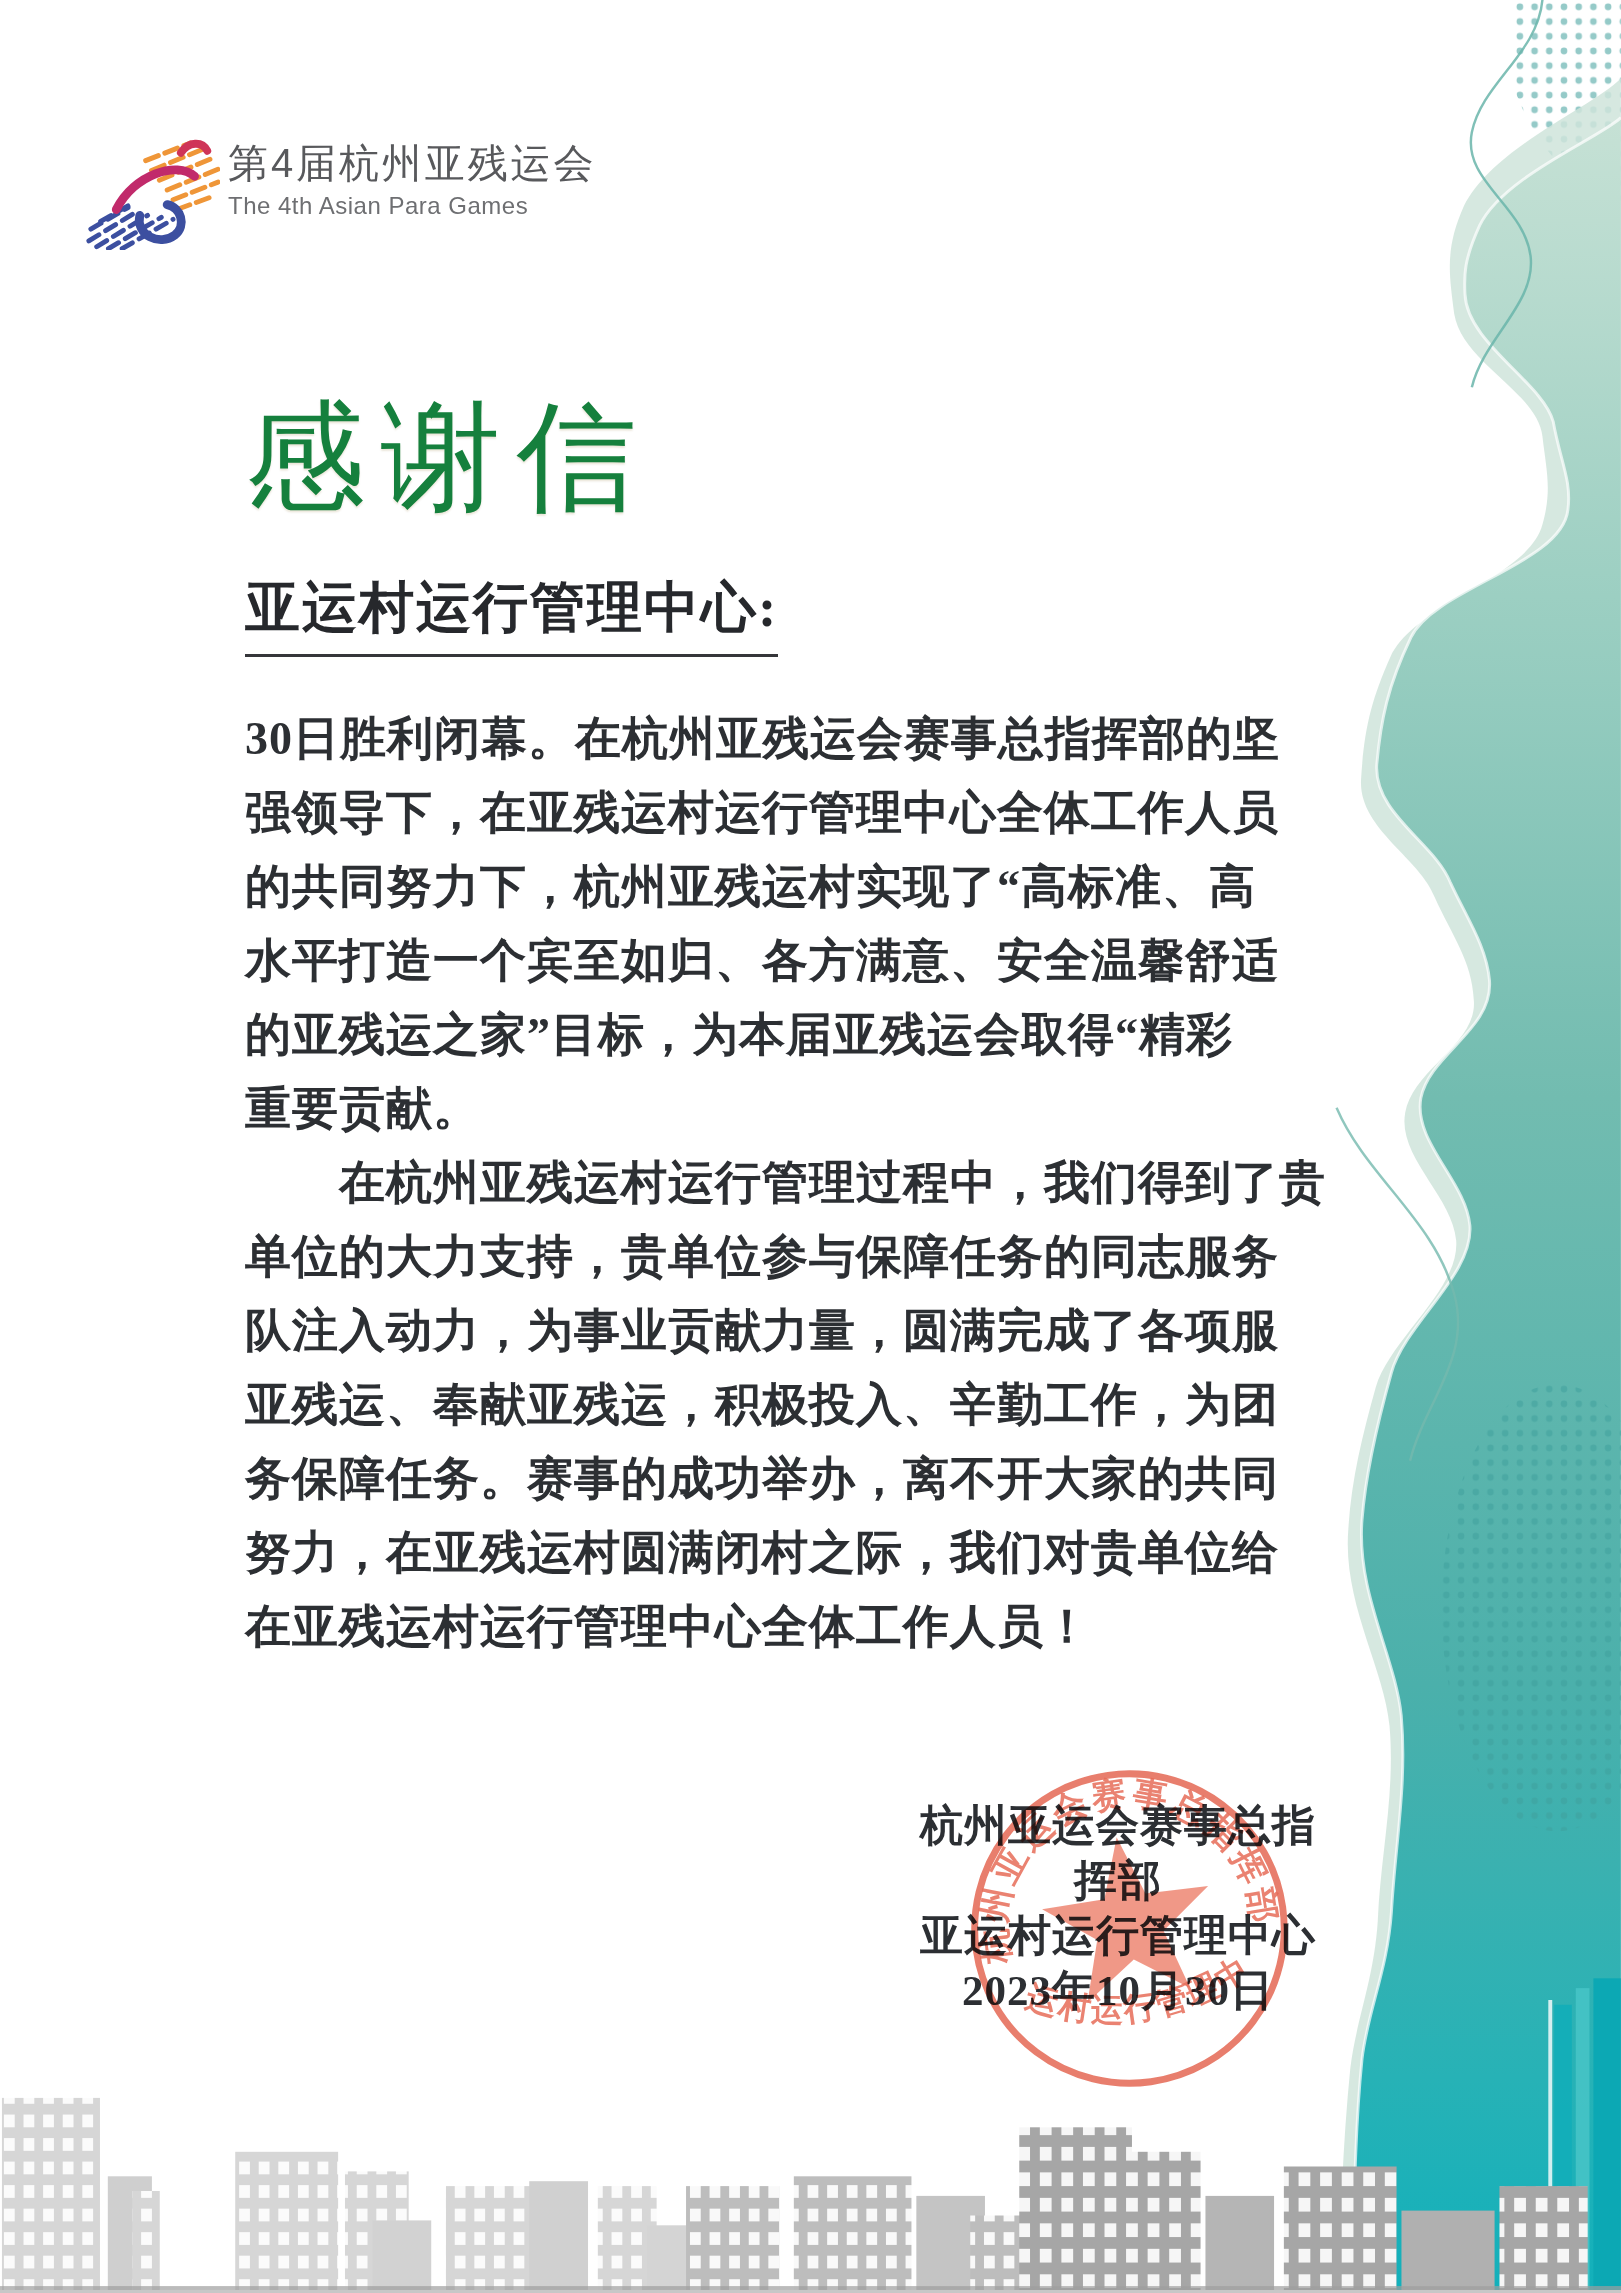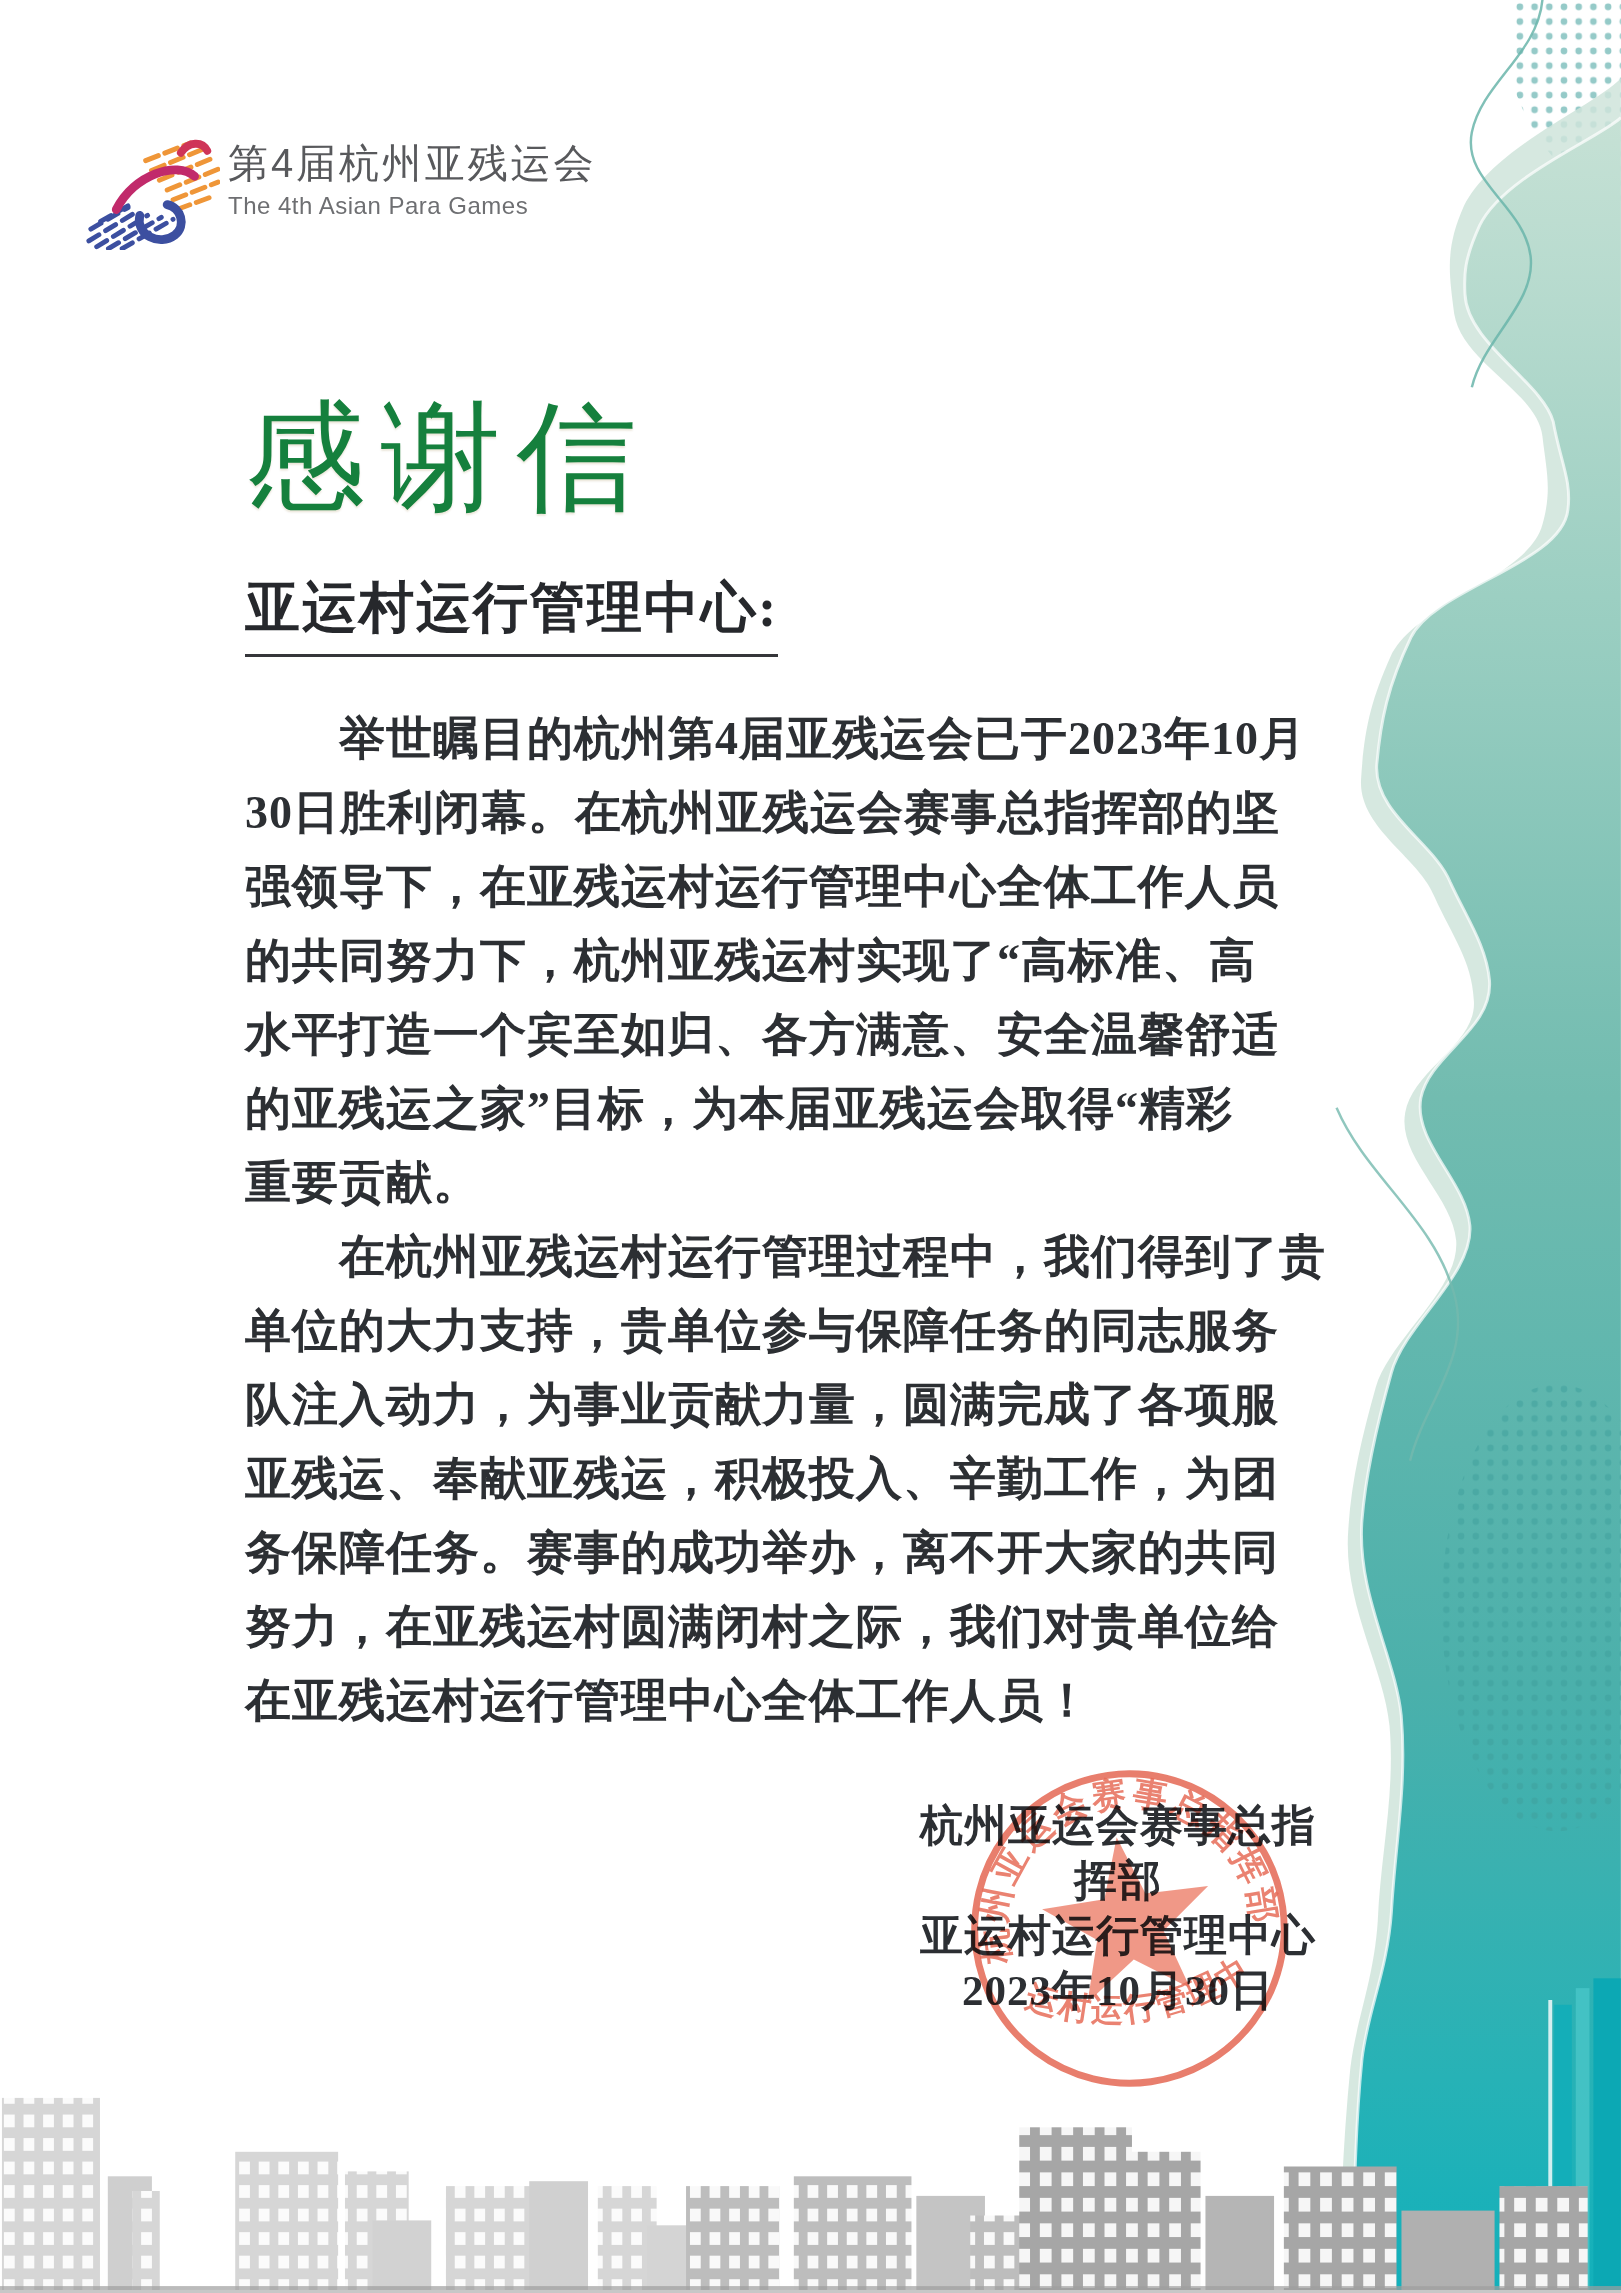--- a/index.html
+++ b/index.html
@@ -156,21 +156,20 @@
       <div class="logo-cn">第4届杭州亚残运会</div>
       <div class="logo-en">The 4th Asian Para Games</div>
     </div>
   </div>
 
   <div class="letter-title">感谢信</div>
 
   <div class="recipient">亚运村运行管理中心:</div>
 
   <div class="letter-body">
-    <div class="body-line indent">举世瞩目的杭州第4届亚残运会已于2023年10月</div>
     <div class="body-line">30日胜利闭幕。在杭州亚残运会赛事总指挥部的坚</div>
     <div class="body-line">强领导下，在亚残运村运行管理中心全体工作人员</div>
     <div class="body-line">的共同努力下，杭州亚残运村实现了“高标准、高</div>
     <div class="body-line">水平打造一个宾至如归、各方满意、安全温馨舒适</div>
     <div class="body-line">的亚残运之家”目标，为本届亚残运会取得“精彩</div>
     <div class="body-line">重要贡献。</div>
     <div class="body-line indent">在杭州亚残运村运行管理过程中，我们得到了贵</div>
     <div class="body-line">单位的大力支持，贵单位参与保障任务的同志服务</div>
     <div class="body-line">队注入动力，为事业贡献力量，圆满完成了各项服</div>
     <div class="body-line">亚残运、奉献亚残运，积极投入、辛勤工作，为团</div>

